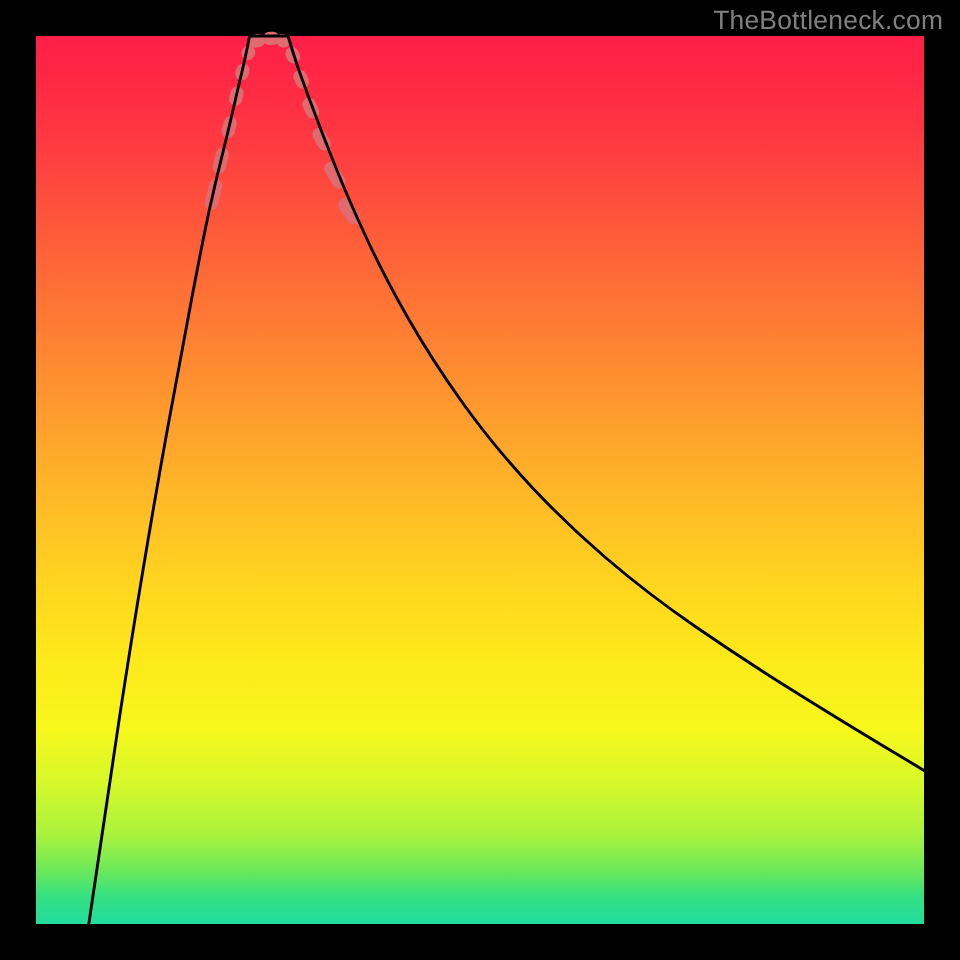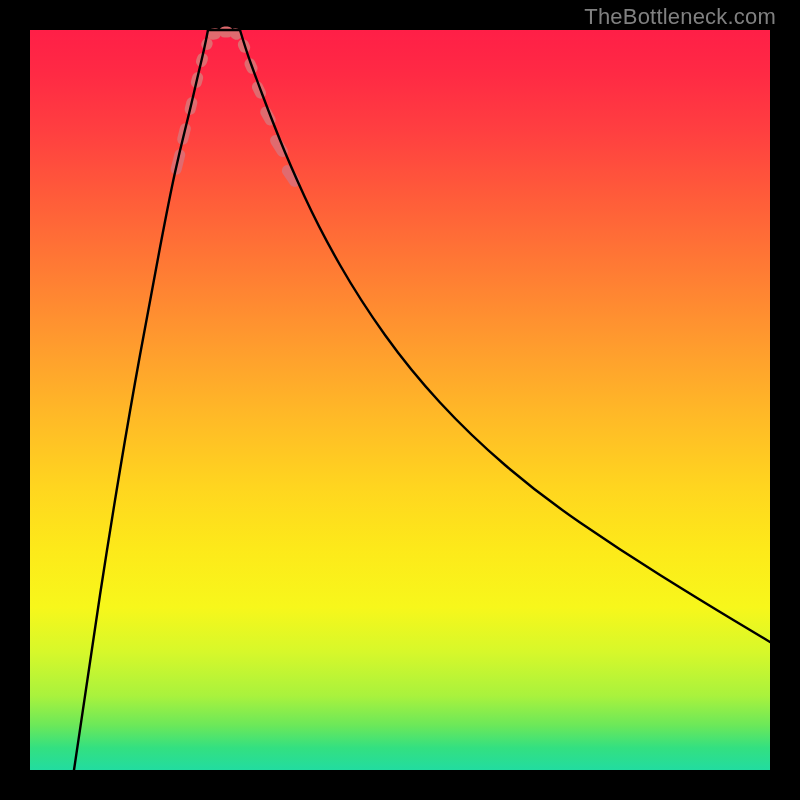--- a/index.html
+++ b/index.html
@@ -39,21 +39,21 @@
     #d7f82a 84%,
     #a9f23d 90%,
     #6be85a 94%,
     #33e081 97%,
     #22dca0 100%
   );
 }
 .watermark{
   position:absolute;
   top:4px;
-  right:24px;
+  right:14px;
   color:#808080;
   font-size:22px;
   letter-spacing:0.2px;
   font-weight:400;
   user-select:none;
 }
 svg.curve{
   position:absolute;
   left:0;top:0;
   width:740px;height:740px;

